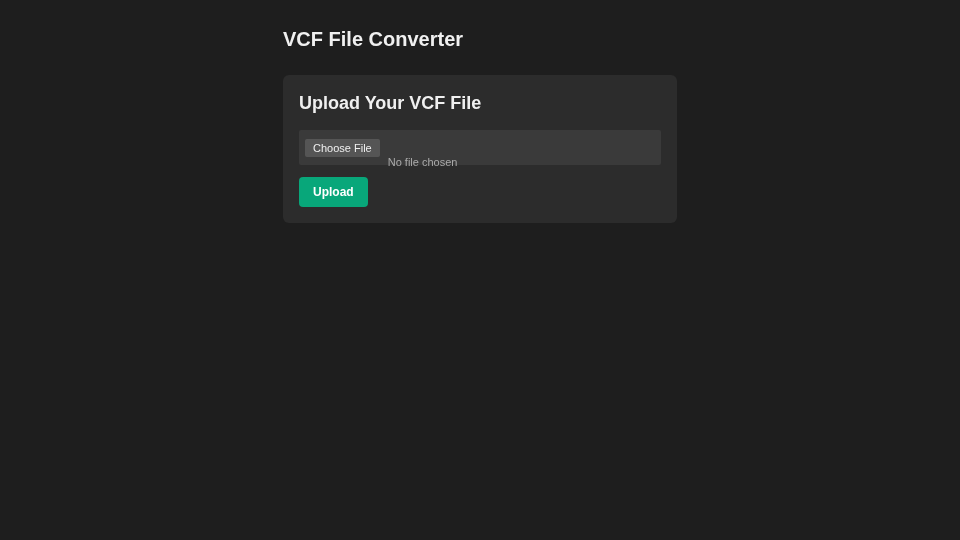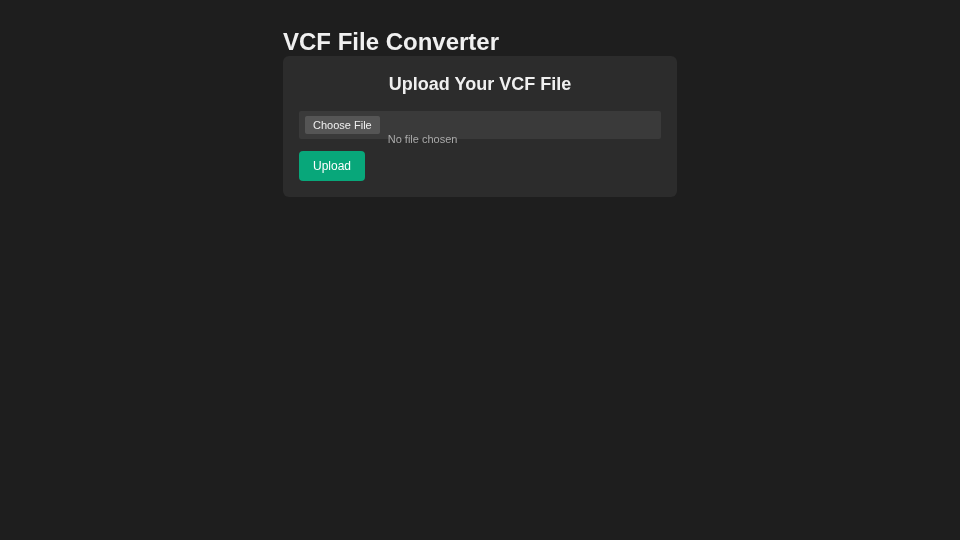--- a/index.html
+++ b/index.html
@@ -14,44 +14,44 @@
       width: 960px;
       height: 540px;
       overflow: hidden;
     }
     .container {
       max-width: 480px;
       margin-left: 283px;
       padding-top: 28px;
     }
     .page-title {
-      font-size: 24px;
+      font-size: 20px;
       font-weight: bold;
+      margin-bottom: 24px;
     }
     .card {
       background-color: #2c2c2c;
       border-radius: 6px;
       padding: 18px 16px 16px 16px;
       width: 394px;
     }
     .card-title {
       font-size: 18px;
       font-weight: bold;
       margin-bottom: 16px;
-      text-align: center;
     }
     .file-input-wrap {
       background-color: #3a3a3a;
       border-radius: 2px;
       padding: 4px 6px;
       display: flex;
       align-items: center;
       gap: 8px;
       margin-bottom: 12px;
-      height: 28px;
+      height: 35px;
     }
     .choose-file-btn {
       background-color: #555555;
       color: #f0f0f0;
       border: none;
       border-radius: 2px;
       font-size: 11px;
       padding: 3px 8px;
       cursor: pointer;
       font-family: Arial, Helvetica, sans-serif;
@@ -60,21 +60,21 @@
       color: #aaa;
       font-size: 11px;
       margin-top: 28px;
     }
     .upload-btn {
       background-color: #08A77A;
       color: #ffffff;
       border: none;
       border-radius: 4px;
       font-size: 12px;
-      font-weight: normal;
+      font-weight: bold;
       padding: 8px 14px;
       cursor: pointer;
       font-family: Arial, Helvetica, sans-serif;
     }
   </style>
 </head>
 <body>
 
 <div class="container">
   <h1 class="page-title">VCF File Converter</h1>

